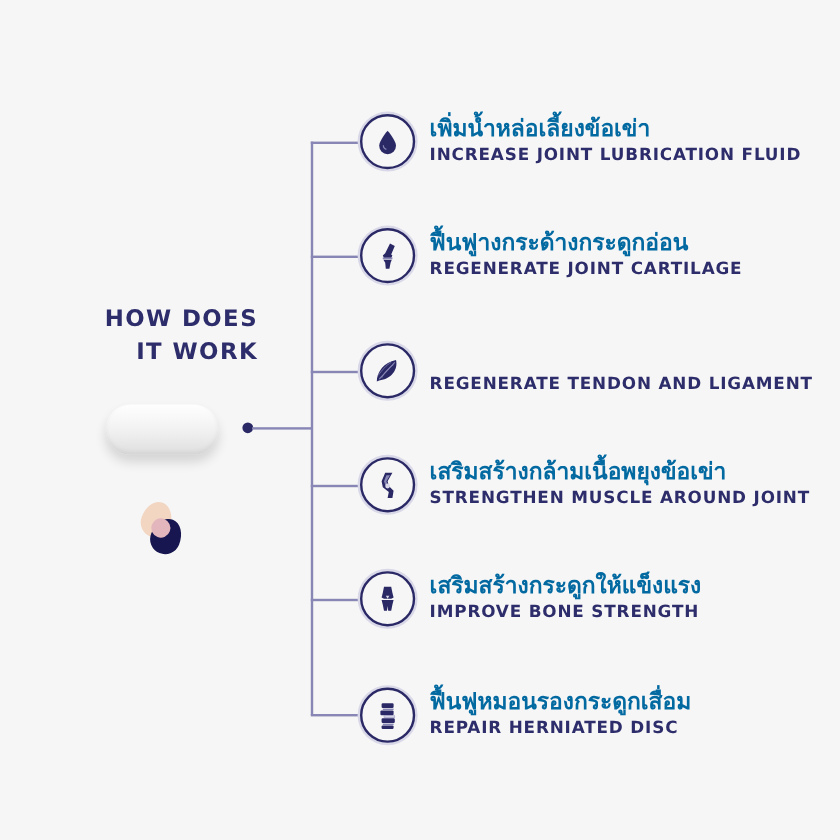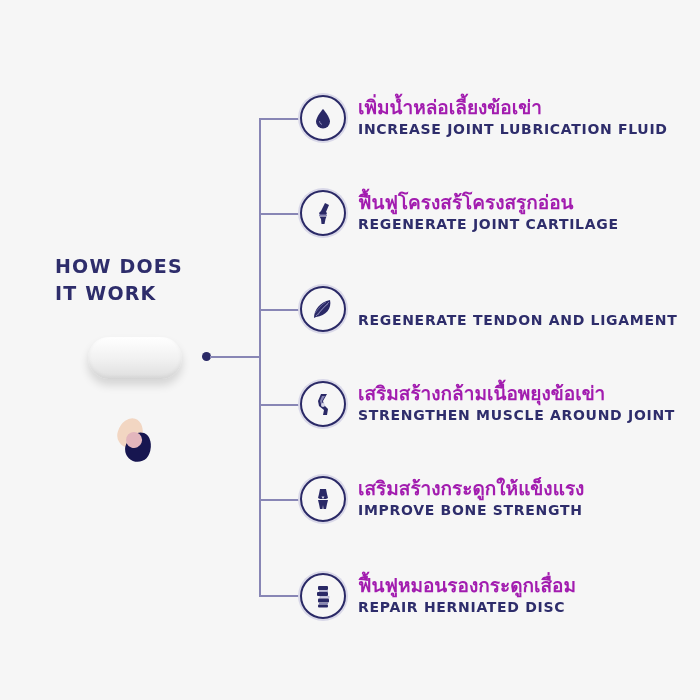--- a/index.html
+++ b/index.html
@@ -9,21 +9,21 @@
       overflow: hidden;
     }
     body { position: relative; font-family: "DejaVu Sans", "Liberation Sans", sans-serif; }
 
     .canvas { position: absolute; left: 0; top: 0; width: 700px; height: 700px; background: #f6f6f6; }
 
     .headline {
       position: absolute;
       left: 55px; top: 253px;
       width: 160px;
-      text-align: left;
+      text-align: right;
       color: #2e2d6b;
       font-family: "DejaVu Sans", sans-serif;
       font-weight: bold;
       font-size: 19px;
       line-height: 27px;
       letter-spacing: 1.2px;
     }
     .headline span { display: block; }
 
     .pill {
@@ -66,21 +66,21 @@
       position: absolute; left: 0; top: 0;
       width: 46px; height: 46px; border-radius: 50%;
       border: 2.5px solid #2a2966;
       box-shadow: 0 0 0 2px #d9d8e8;
       background: #f6f6f6;
       display: flex; align-items: center; justify-content: center;
     }
     .icon-ring svg { width: 26px; height: 26px; }
     .title-th {
       position: absolute; left: 58px; top: 0px;
-      color: #a21caf;
+      color: #0369a1;
       font-family: "DejaVu Sans", sans-serif;
       font-size: 19px; line-height: 24px;
       white-space: nowrap;
       font-weight: bold;
     }
     .title-en {
       position: absolute; left: 58px; top: 28px;
       color: #2e2d6b;
       font-family: "DejaVu Sans", sans-serif;
       font-size: 14px; line-height: 13px;
@@ -128,21 +128,21 @@
   </div>
 
   <div class="item" style="top:190px">
     <div class="icon-ring">
       <svg viewBox="0 0 26 26">
           <path d="M15 3 L19 5 L16 12 L17 13 L16 15 L10 15 L9 13 L11 11 Z" fill="#2a2966"></path>
           <rect x="9" y="14.5" width="8" height="1.5" fill="#8886b5"></rect>
           <path d="M9.5 16.5 L16.5 16.5 L15.5 19 L14.5 24 L11.5 24 L11 19 Z" fill="#2a2966"></path>
         </svg>
     </div>
-    <div class="title-th">ฟื้นฟูโครงสร้โครงสรูกอ่อน</div>
+    <div class="title-th">ฟื้นฟูางกระด้างกระดูกอ่อน</div>
     <div class="title-en">REGENERATE JOINT CARTILAGE</div>
   </div>
 
   <div class="item" style="top:286px">
     <div class="icon-ring">
       <svg viewBox="0 0 26 26">
           <path d="M4 22 C4 14 10 6 20 4 C22 12 16 20 6 21 Z" fill="#2a2966"></path>
           <path d="M6 20 L19 6" stroke="#8886b5" stroke-width="0.9"></path>
           <path d="M8 19 C10 15 14 10 18 8" stroke="#8886b5" stroke-width="0.6" fill="none"></path>
           <path d="M5 17 C8 13 12 8 16 6" stroke="#8886b5" stroke-width="0.6" fill="none"></path>

